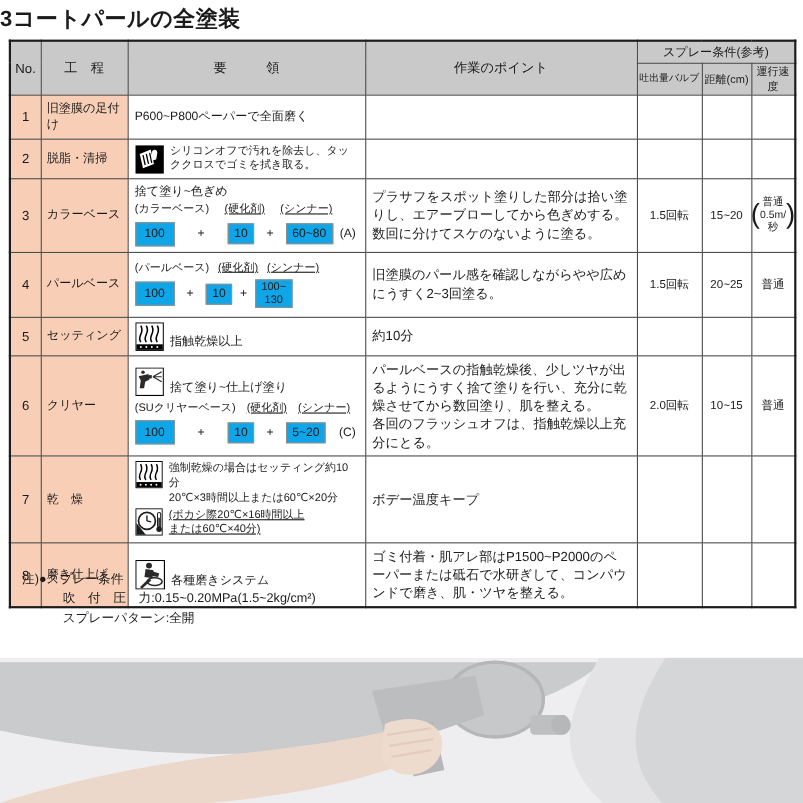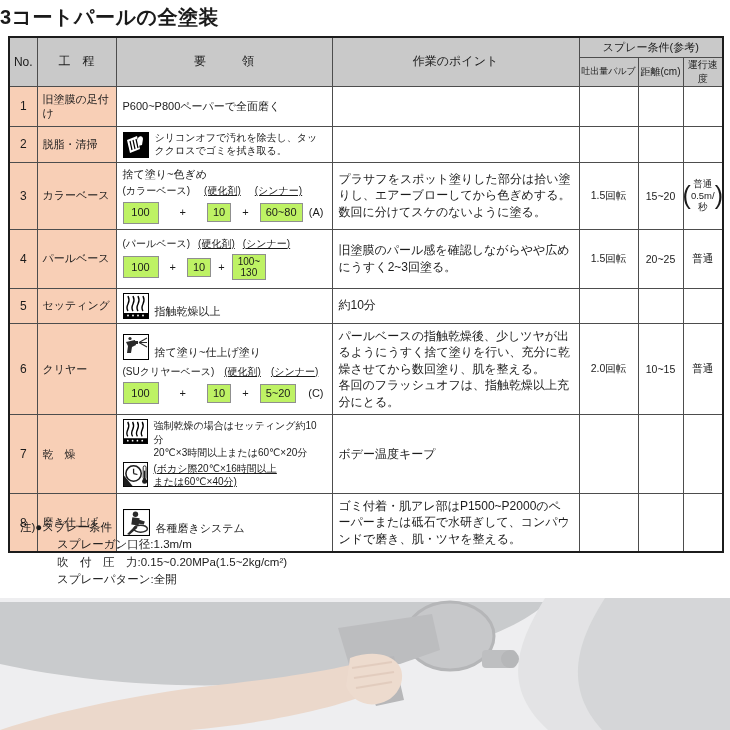--- a/index.html
+++ b/index.html
@@ -21,21 +21,21 @@
   td.spray { text-align:center; font-size:10.5px; padding:1px;margin-top:28px; }
   .preline { white-space:pre-line; }
 
   .icon-row { display:flex; align-items:flex-end; gap:6px; }
   .icon-row + .icon-row { margin-top:2px;text-decoration:underline; }
   .icon-box { flex:0 0 auto; display:block; }
   .proc-title { font-size:11px; }
   .labels { display:flex; font-size:10px; margin-top:2px; white-space:nowrap; }
   .labels span + span { margin-left:14px;text-decoration:underline; }
   .mix { display:flex; align-items:center; margin-top:4px; font-size:11px; }
-  .box { border:1.4px solid #8f8f8f; background:#bef264; display:inline-flex; align-items:center;
+  .box { border:1.4px solid #8f8f8f; background:#0ea5e9; display:inline-flex; align-items:center;
          justify-content:center; padding:1px 5px; min-height:18px; text-align:center; }
   .box-lg { min-width:36px; min-height:22px; }
   .box-ml { font-size:10px; line-height:1.1; white-space:pre-line; }
   .plus { margin:0 11px; }
   .plus-wide { margin:0 21px; }
   .mark { margin-left:auto; margin-right:2px; font-size:11px; }
 
   .paren-group { display:flex; align-items:center; justify-content:center; }
   .big-paren { font-size:25px; font-weight:200; line-height:1; }
   .paren-stack { display:flex; flex-direction:column; font-size:9.5px; line-height:1.2; text-align:center; }
@@ -288,21 +288,20 @@
       </tr>
 
     </tbody>
   </table>
 
   <div class="notes">
     <div class="notes-left">
       <div>
         <span>注)</span><span>●スプレー条件</span>
       </div>
-      <div class="note-sub">スプレーガン口径:1.3m/m</div>
       <div class="note-sub">吹　付　圧　力:0.15~0.20MPa(1.5~2kg/cm²)</div>
       <div class="note-sub">スプレーパターン:全開</div>
     </div>
   </div>
 
   <svg class="photo" viewBox="0 0 730 132" width="730" height="132" preserveAspectRatio="none">
     <rect width="730" height="132" fill="#e8e8ea"></rect>
     <path d="M0,4 L548,4 C505,42 420,62 330,78 C220,96 90,86 0,66 Z" fill="#b5b7ba"></path>
     <path d="M545,0 C518,45 500,88 548,132 L730,132 L730,0 Z" fill="#d8d9db"></path>
     <path d="M605,0 C578,42 562,88 602,132 L730,132 L730,0 Z" fill="#c5c7c9"></path>

